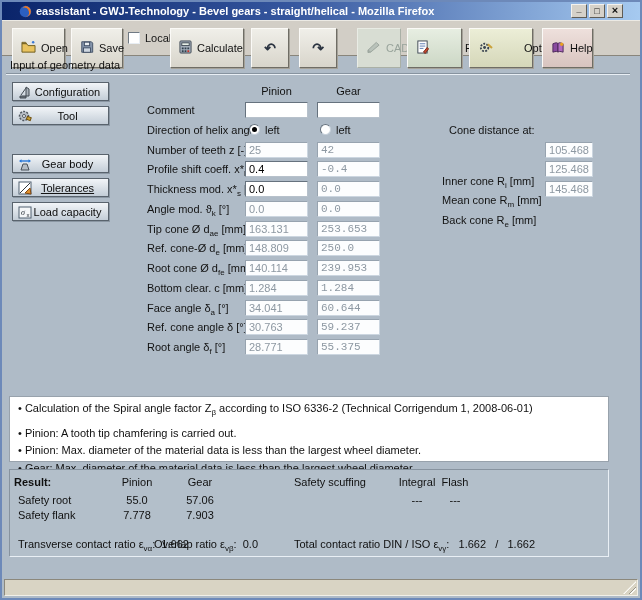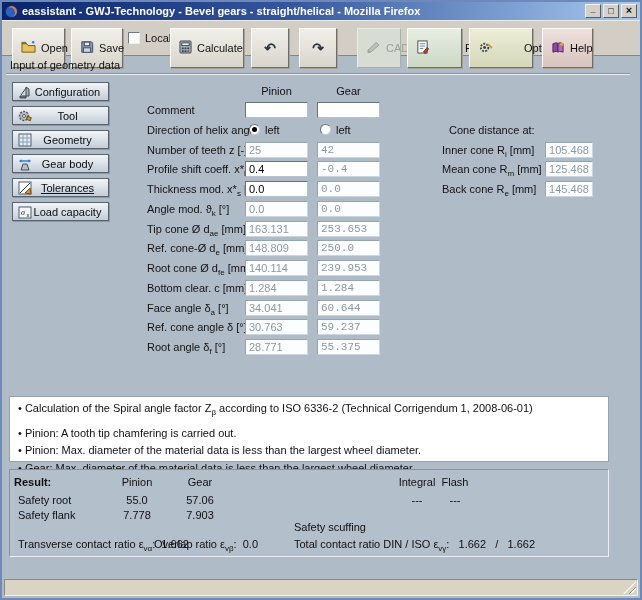--- a/index.html
+++ b/index.html
@@ -5,21 +5,21 @@
   * { margin:0; padding:0; box-sizing:border-box; }
   html,body { background:#808080; }
   body { font-family:"Liberation Sans", sans-serif; font-size:11px; color:#141414; }
 
   .window { position:relative; width:642px; height:600px; background:#afbbc7;
             border:2px solid #6d89b9; overflow:hidden; }
 
   
   .titlebar { position:absolute; left:0; top:0; right:0; height:18px;
               background:linear-gradient(90deg,#0a246a 0%,#35569e 45%,#a6caf0 100%);
-              display:flex; align-items:center; padding:0 3px; }
+              display:flex; align-items:center; padding:0 17px; }
   .titlebar .ticon { width:13px; height:13px; margin-right:4px; flex:0 0 auto; }
   .titlebar .ttext { color:#fff; font-weight:bold; font-size:11px; white-space:nowrap;
                      overflow:hidden; flex:1 1 auto; }
   .winbtns { display:flex; gap:2px; flex:0 0 auto; }
   .winbtn { width:16px; height:14px; background:#d5d1c9; font-size:9px; line-height:12px;
             text-align:center; color:#111;
             border:1px solid; border-color:#f4f2ee #5f5c55 #5f5c55 #f4f2ee; cursor:default; }
   .winbtn.min { line-height:8px; font-weight:bold; }
   .winbtn.cls { font-weight:bold; font-size:11px; line-height:11px; }
 
@@ -67,21 +67,21 @@
   .fld.dis { color:#8d98a2; background:#fcfdfe;
              border-color:#97a3af #ccd6e0 #ccd6e0 #97a3af; }
   .radio { position:absolute; top:2px; width:11px; height:11px; border-radius:50%; background:#fff;
            border:1px solid; border-color:#66727e #c6d0da #c6d0da #66727e; cursor:default; }
   .radio.checked::after { content:""; position:absolute; left:2px; top:2px; width:5px; height:5px;
            border-radius:50%; background:#000; }
   .radiolabel { position:absolute; top:2px; color:#131313; }
 
   
   .conehead { position:absolute; left:433px; top:122px; color:#131313;margin-left:14px; }
-  .conelbl { position:absolute; left:440px; white-space:nowrap; color:#131313; }
+  .conelbl { position:absolute; left:440px; white-space:nowrap; color:#131313;margin-top:31px; }
   .fld.cone { left:543px; width:48px;text-align:center; }
 
   
   .notes { position:absolute; left:7px; top:394px; width:600px; height:66px; background:#fff;
            border:1px solid #98a2ac; padding:5px 8px 0 8px; }
   .note { color:#101010; line-height:13px; white-space:nowrap; }
   .note::before { content:"• "; }
   .note.first { margin-bottom:8px; }
 
   
@@ -223,29 +223,20 @@
   <div class="sbtn" style="top:104px;">
     <span class="sicon">
       <svg width="16" height="16" viewBox="0 0 16 16">
         <circle cx="7" cy="8" r="4.5" fill="#b8bec6" stroke="#505860" stroke-width="1.5" stroke-dasharray="2 1.3"></circle>
         <circle cx="7" cy="8" r="1.5" fill="#fff" stroke="#505860"></circle>
         <rect x="10" y="9" width="4" height="3" fill="#c8a030" stroke="#705010" transform="rotate(20 12 10)"></rect>
       </svg>
     </span>
     <span class="slabel">Tool</span>
   </div>
-  <div class="sbtn" style="top:128px;">
-    <span class="sicon">
-      <svg width="16" height="16" viewBox="0 0 16 16">
-        <rect x="2" y="2" width="12" height="12" fill="#e4ecf4" stroke="#506070"></rect>
-        <path d="M2 6 h12 M2 10 h12 M6 2 v12 M10 2 v12" stroke="#8aa0b4" fill="none"></path>
-      </svg>
-    </span>
-    <span class="slabel">Geometry</span>
-  </div>
   <div class="sbtn" style="top:152px;">
     <span class="sicon">
       <svg width="16" height="16" viewBox="0 0 16 16">
         <path d="M3 5 h10" stroke="#2878d8" stroke-width="1.4" fill="none"></path>
         <path d="M2 5 l2.5 -1.8 v3.6 Z" fill="#2878d8"></path>
         <path d="M14 5 l-2.5 -1.8 v3.6 Z" fill="#2878d8"></path>
         <path d="M4 14 L12 14 L10 8 L6 8 Z" fill="#b4bcc4" stroke="#485058"></path>
       </svg>
     </span>
     <span class="slabel">Gear body</span>
@@ -372,21 +363,21 @@
     <div class="note first"><span>Calculation of the Spiral angle factor Z</span><sub>β</sub><span> according to ISO 6336-2 (Technical Corrigendum 1, 2008-06-01)</span></div>
     <div class="note"><span>Pinion: A tooth tip chamfering is carried out.</span><sub></sub><span></span></div>
     <div class="note"><span>Pinion: Max. diameter of the material data is less than the largest wheel diameter.</span><sub></sub><span></span></div>
     <div class="note"><span>Gear: Max. diameter of the material data is less than the largest wheel diameter.</span><sub></sub><span></span></div>
   </div>
 
   <div class="result">
     <span class="abs bold" style="left:4px;top:6px;">Result:</span>
     <span class="abs rc" style="left:95px;top:6px;">Pinion</span>
     <span class="abs rc" style="left:158px;top:6px;">Gear</span>
-    <span class="abs" style="left:284px;top:6px;margin-top:45px;">Safety scuffing</span>
+    <span class="abs" style="left:284px;top:6px;">Safety scuffing</span>
     <span class="abs rc" style="left:375px;top:6px;">Integral</span>
     <span class="abs rc" style="left:413px;top:6px;">Flash</span>
 
     <span class="abs" style="left:8px;top:24px;">Safety root</span>
     <span class="abs rc" style="left:95px;top:24px;">55.0</span>
     <span class="abs rc" style="left:158px;top:24px;">57.06</span>
     <span class="abs rc" style="left:375px;top:24px;">---</span>
     <span class="abs rc" style="left:413px;top:24px;">---</span>
 
     <span class="abs" style="left:8px;top:39px;">Safety flank</span>

